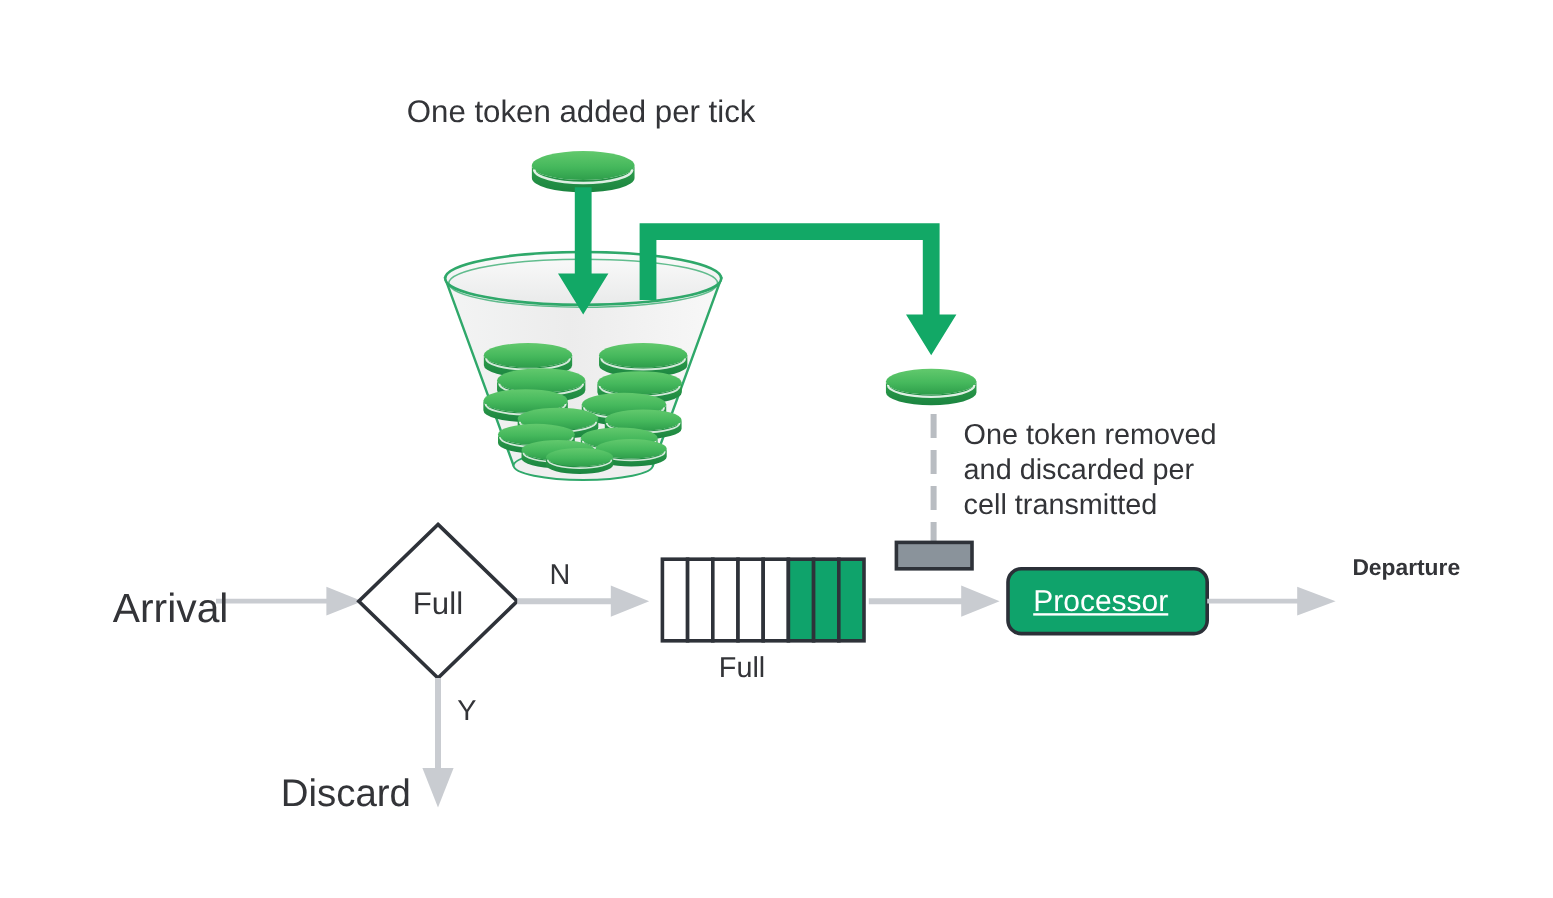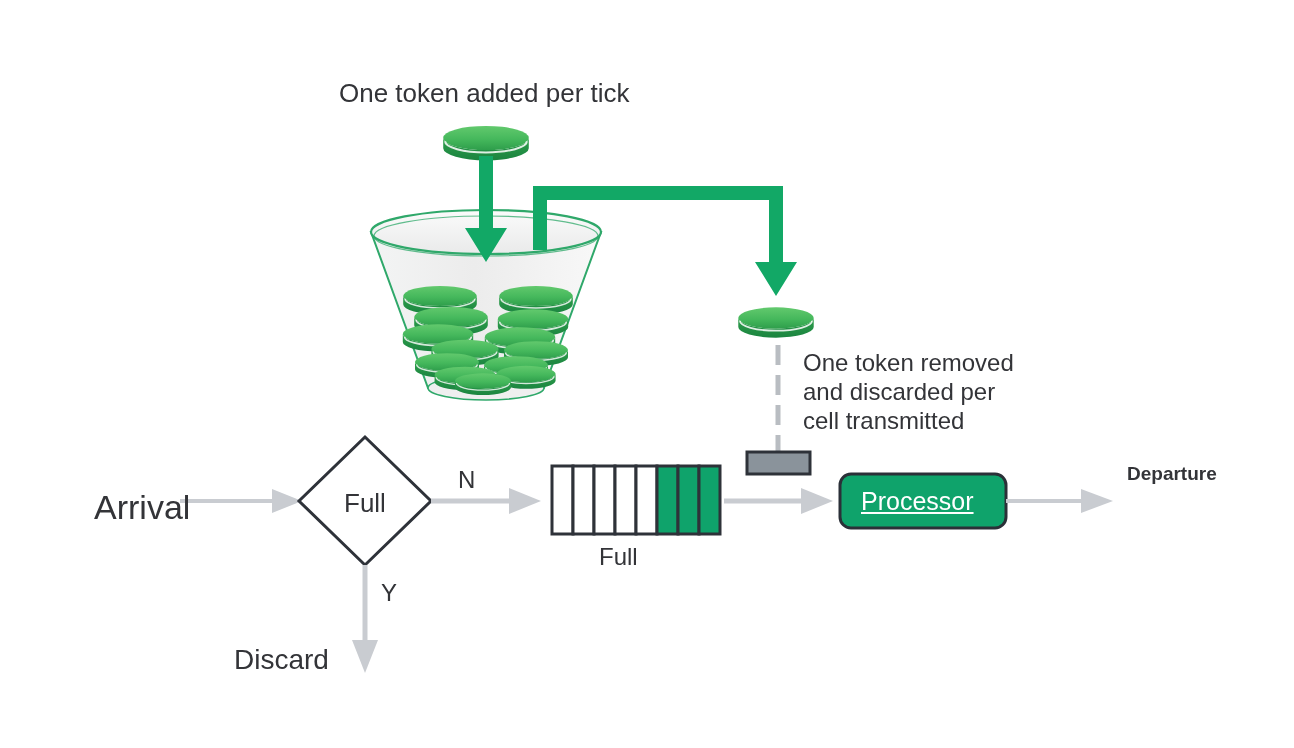--- a/index.html
+++ b/index.html
@@ -35,21 +35,21 @@
     line-height: 1.18;
   }
   .lbl-title   { font-size: 26px; left: 311px; top: 78px; }
   .lbl-removed { font-size: 24px; left: 775px; top: 349px; line-height: 1.2; }
   .lbl-arrival { font-size: 34px; left: 66px;  top: 487px; }
   .lbl-departure{font-size: 19px; left: 1099px;top: 463px; font-weight: bold; }
   .lbl-full    { font-size: 26px; left: 316px; top: 488px; }
   .lbl-queue   { font-size: 24px; left: 571px; top: 543px; }
   .lbl-n       { font-size: 24px; left: 430px; top: 466px; }
   .lbl-y       { font-size: 24px; left: 353px; top: 579px; }
-  .lbl-discard { font-size: 28px; left: 206px; top: 643px; }
+  .lbl-discard { font-size: 32px; left: 206px; top: 643px; }
   .lbl-processor {
     font-size: 25px; color: #ffffff;
     left: 833px; top: 487px; text-decoration: underline;
   }
 </style>
 </head>
 <body>
 
 <div id="stage">
 

